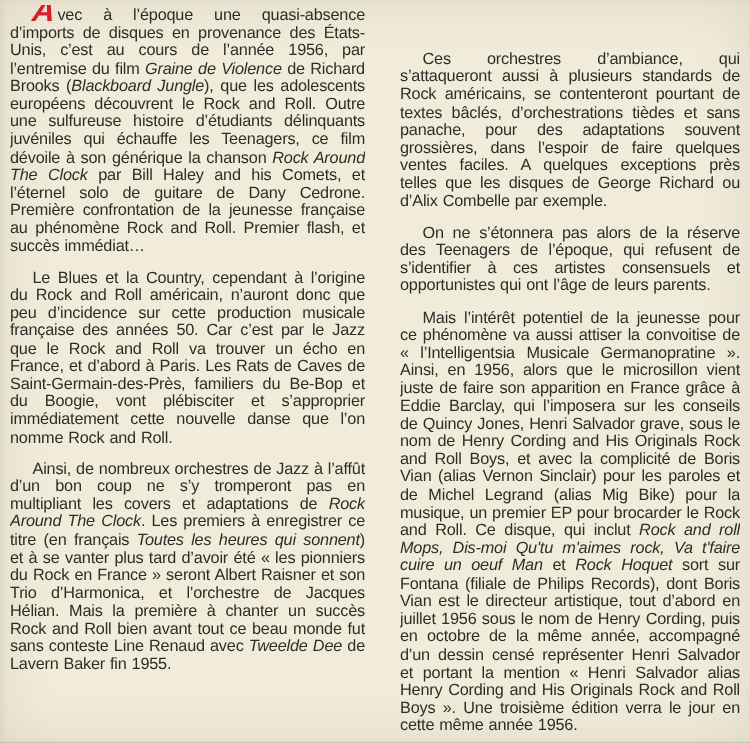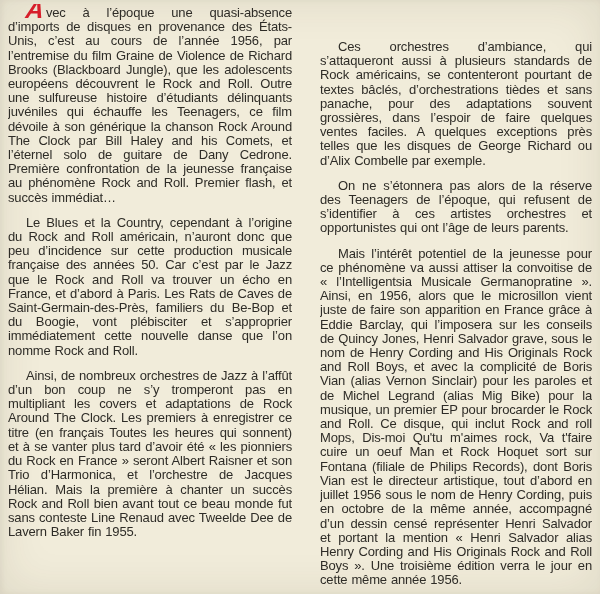--- a/index.html
+++ b/index.html
@@ -32,21 +32,21 @@
   p.para{
     margin:0 0 11px 0;
     font-size:13px;
     line-height:14.2px;
     text-align:justify;
     text-indent:18px;
     word-spacing:0.5px;
     letter-spacing:-0.15px;
   }
   p.para:last-child{margin-bottom:0;}
-  .it{}
+  .it{font-style:italic;}
   .dropcap{
     display:inline-block;
     font-size:25px;
     line-height:10px;
     font-weight:bold;
     font-style:italic;
     color:var(--dropcap);
     transform:skewX(-6deg);
     vertical-align:-1px;
     margin-right:2px;
@@ -57,16 +57,16 @@
 <body>
 
 <div class="page">
   <div class="col col-left">
       <p class="para"><span class="dropcap">A</span><span>vec à l’époque une quasi-absence d’imports de disques en provenance des États-Unis, c’est au cours de l’année 1956, par l’entremise du film </span><span class="it">Graine de Violence</span><span> de Richard Brooks (</span><span class="it">Blackboard Jungle</span><span>), que les adolescents européens découvrent le Rock and Roll. Outre une sulfureuse histoire d’étudiants délinquants juvéniles qui échauffe les Teenagers, ce film dévoile à son générique la chanson </span><span class="it">Rock Around The Clock</span><span> par Bill Haley and his Comets, et l’éternel solo de guitare de Dany Cedrone. Première confrontation de la jeunesse française au phénomène Rock and Roll. Premier flash, et succès immédiat…</span></p>
       <p class="para"><span>Le Blues et la Country, cependant à l’origine du Rock and Roll américain, n’auront donc que peu d’incidence sur cette production musicale française des années 50. Car c’est par le Jazz que le Rock and Roll va trouver un écho en France, et d’abord à Paris. Les Rats de Caves de Saint-Germain-des-Près, familiers du Be-Bop et du Boogie, vont plébisciter et s’approprier immédiatement cette nouvelle danse que l’on nomme Rock and Roll.</span></p>
       <p class="para"><span>Ainsi, de nombreux orchestres de Jazz à l’affût d’un bon coup ne s’y tromperont pas en multipliant les covers et adaptations de </span><span class="it">Rock Around The Clock</span><span>. Les premiers à enregistrer ce titre (en français </span><span class="it">Toutes les heures qui sonnent</span><span>) et à se vanter plus tard d’avoir été « les pionniers du Rock en France » seront Albert Raisner et son Trio d’Harmonica, et l’orchestre de Jacques Hélian. Mais la première à chanter un succès Rock and Roll bien avant tout ce beau monde fut sans conteste Line Renaud avec </span><span class="it">Tweelde Dee</span><span> de Lavern Baker fin 1955.</span></p>
     </div>
   <div class="col col-right">
       <p class="para"><span>Ces orchestres d’ambiance, qui s’attaqueront aussi à plusieurs standards de Rock américains, se contenteront pourtant de textes bâclés, d’orchestrations tièdes et sans panache, pour des adaptations souvent grossières, dans l’espoir de faire quelques ventes faciles. A quelques exceptions près telles que les disques de George Richard ou d’Alix Combelle par exemple.</span></p>
-      <p class="para"><span>On ne s’étonnera pas alors de la réserve des Teenagers de l’époque, qui refusent de s’identifier à ces artistes orchestres et opportunistes qui ont l’âge de leurs parents.</span></p>
+      <p class="para"><span>On ne s’étonnera pas alors de la réserve des Teenagers de l’époque, qui refusent de s’identifier à ces artistes consensuels et opportunistes qui ont l’âge de leurs parents.</span></p>
       <p class="para"><span>Mais l’intérêt potentiel de la jeunesse pour ce phénomène va aussi attiser la convoitise de « l’Intelligentsia Musicale Germanopratine ». Ainsi, en 1956, alors que le microsillon vient juste de faire son apparition en France grâce à Eddie Barclay, qui l’imposera sur les conseils de Quincy Jones, Henri Salvador grave, sous le nom de Henry Cording and His Originals Rock and Roll Boys, et avec la complicité de Boris Vian (alias Vernon Sinclair) pour les paroles et de Michel Legrand (alias Mig Bike) pour la musique, un premier EP pour brocarder le Rock and Roll. Ce disque, qui inclut </span><span class="it">Rock and roll Mops, Dis-moi Qu'tu m'aimes rock, Va t'faire cuire un oeuf Man</span><span> et </span><span class="it">Rock Hoquet</span><span> sort sur Fontana (filiale de Philips Records), dont Boris Vian est le directeur artistique, tout d’abord en juillet 1956 sous le nom de Henry Cording, puis en octobre de la même année, accompagné d’un dessin censé représenter Henri Salvador et portant la mention « Henri Salvador alias Henry Cording and His Originals Rock and Roll Boys ». Une troisième édition verra le jour en cette même année 1956.</span></p>
     </div>
 </div>
 
 </body></html>

